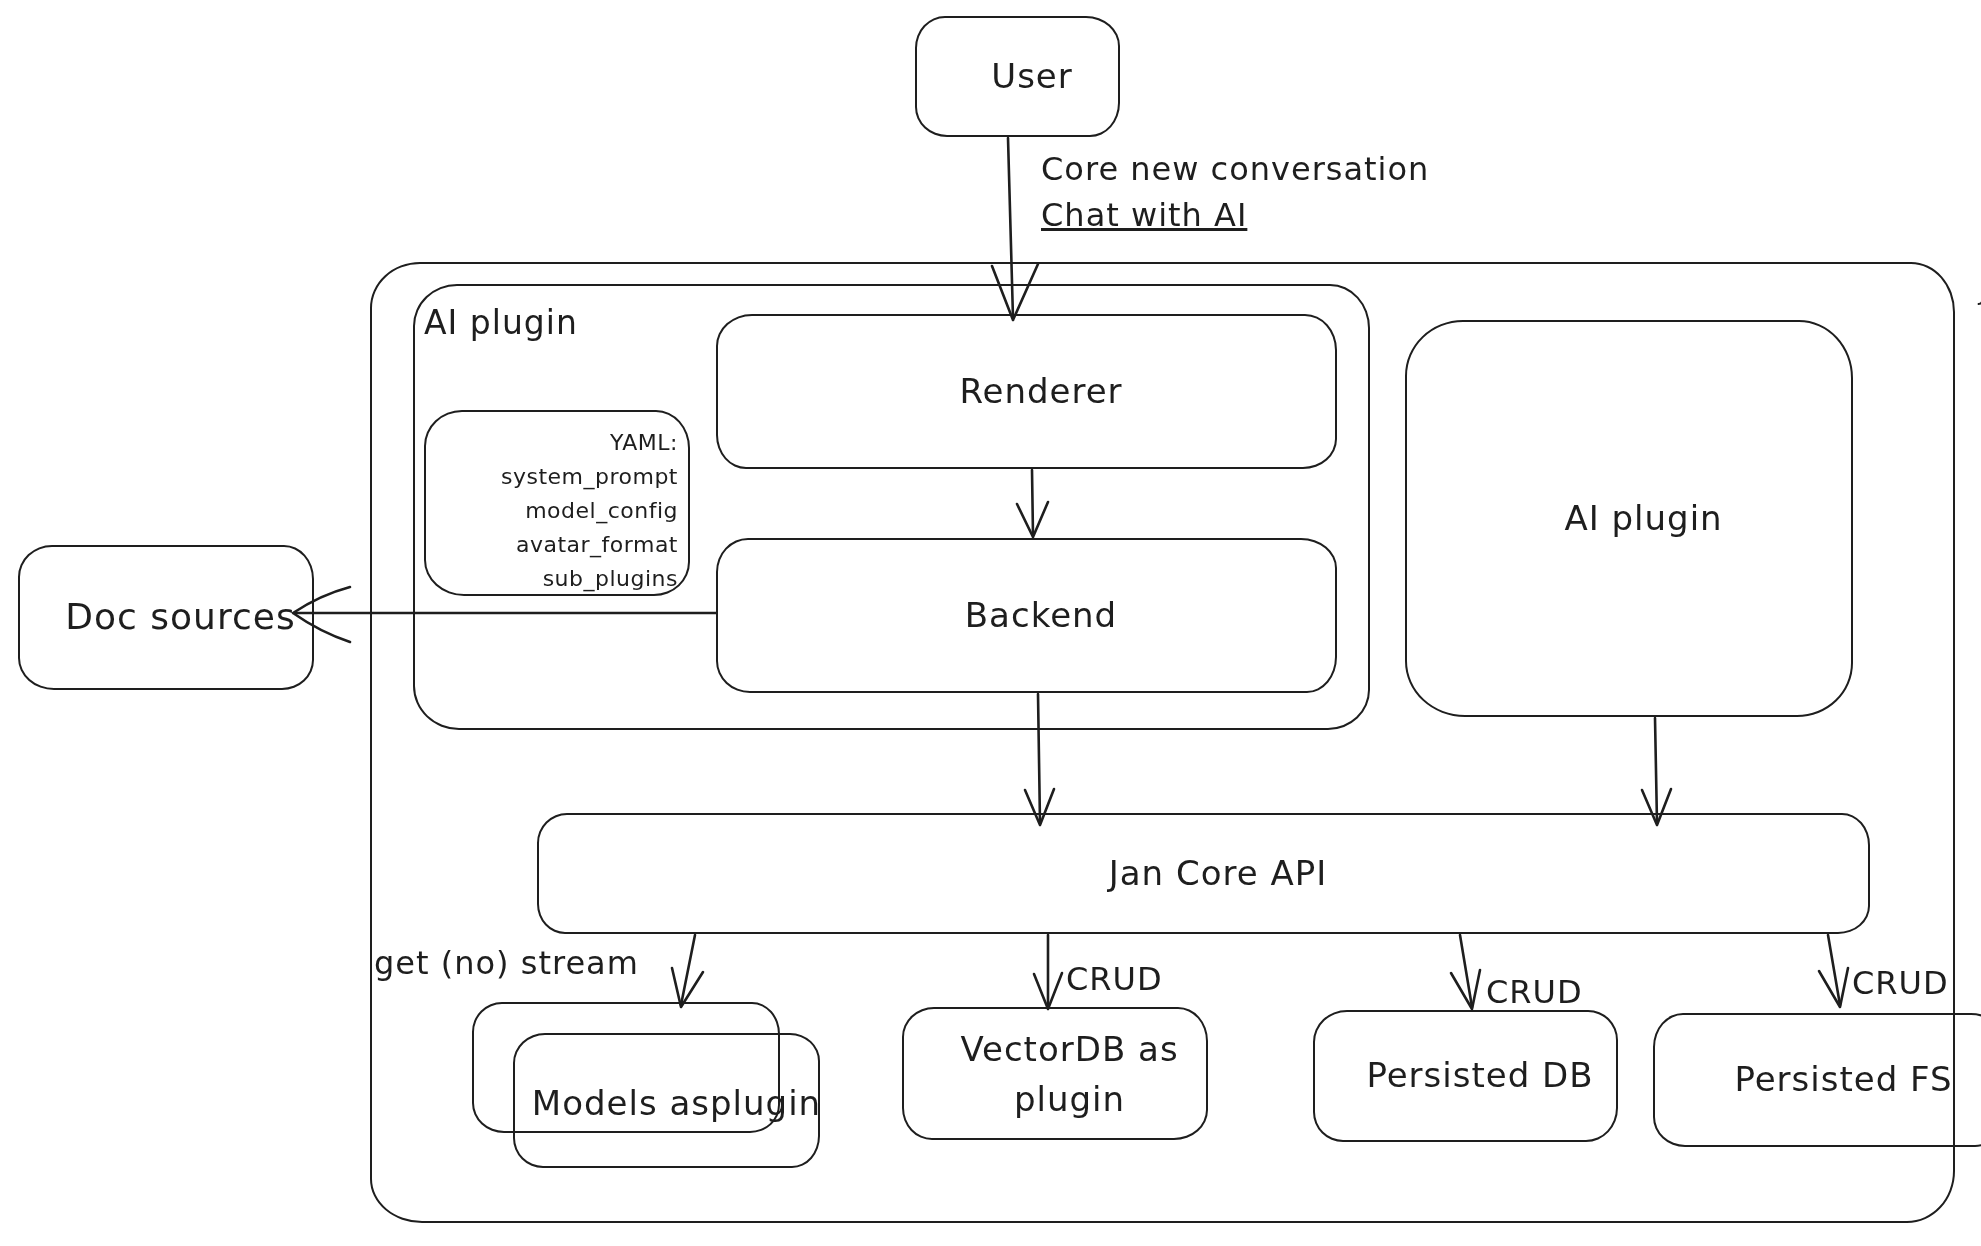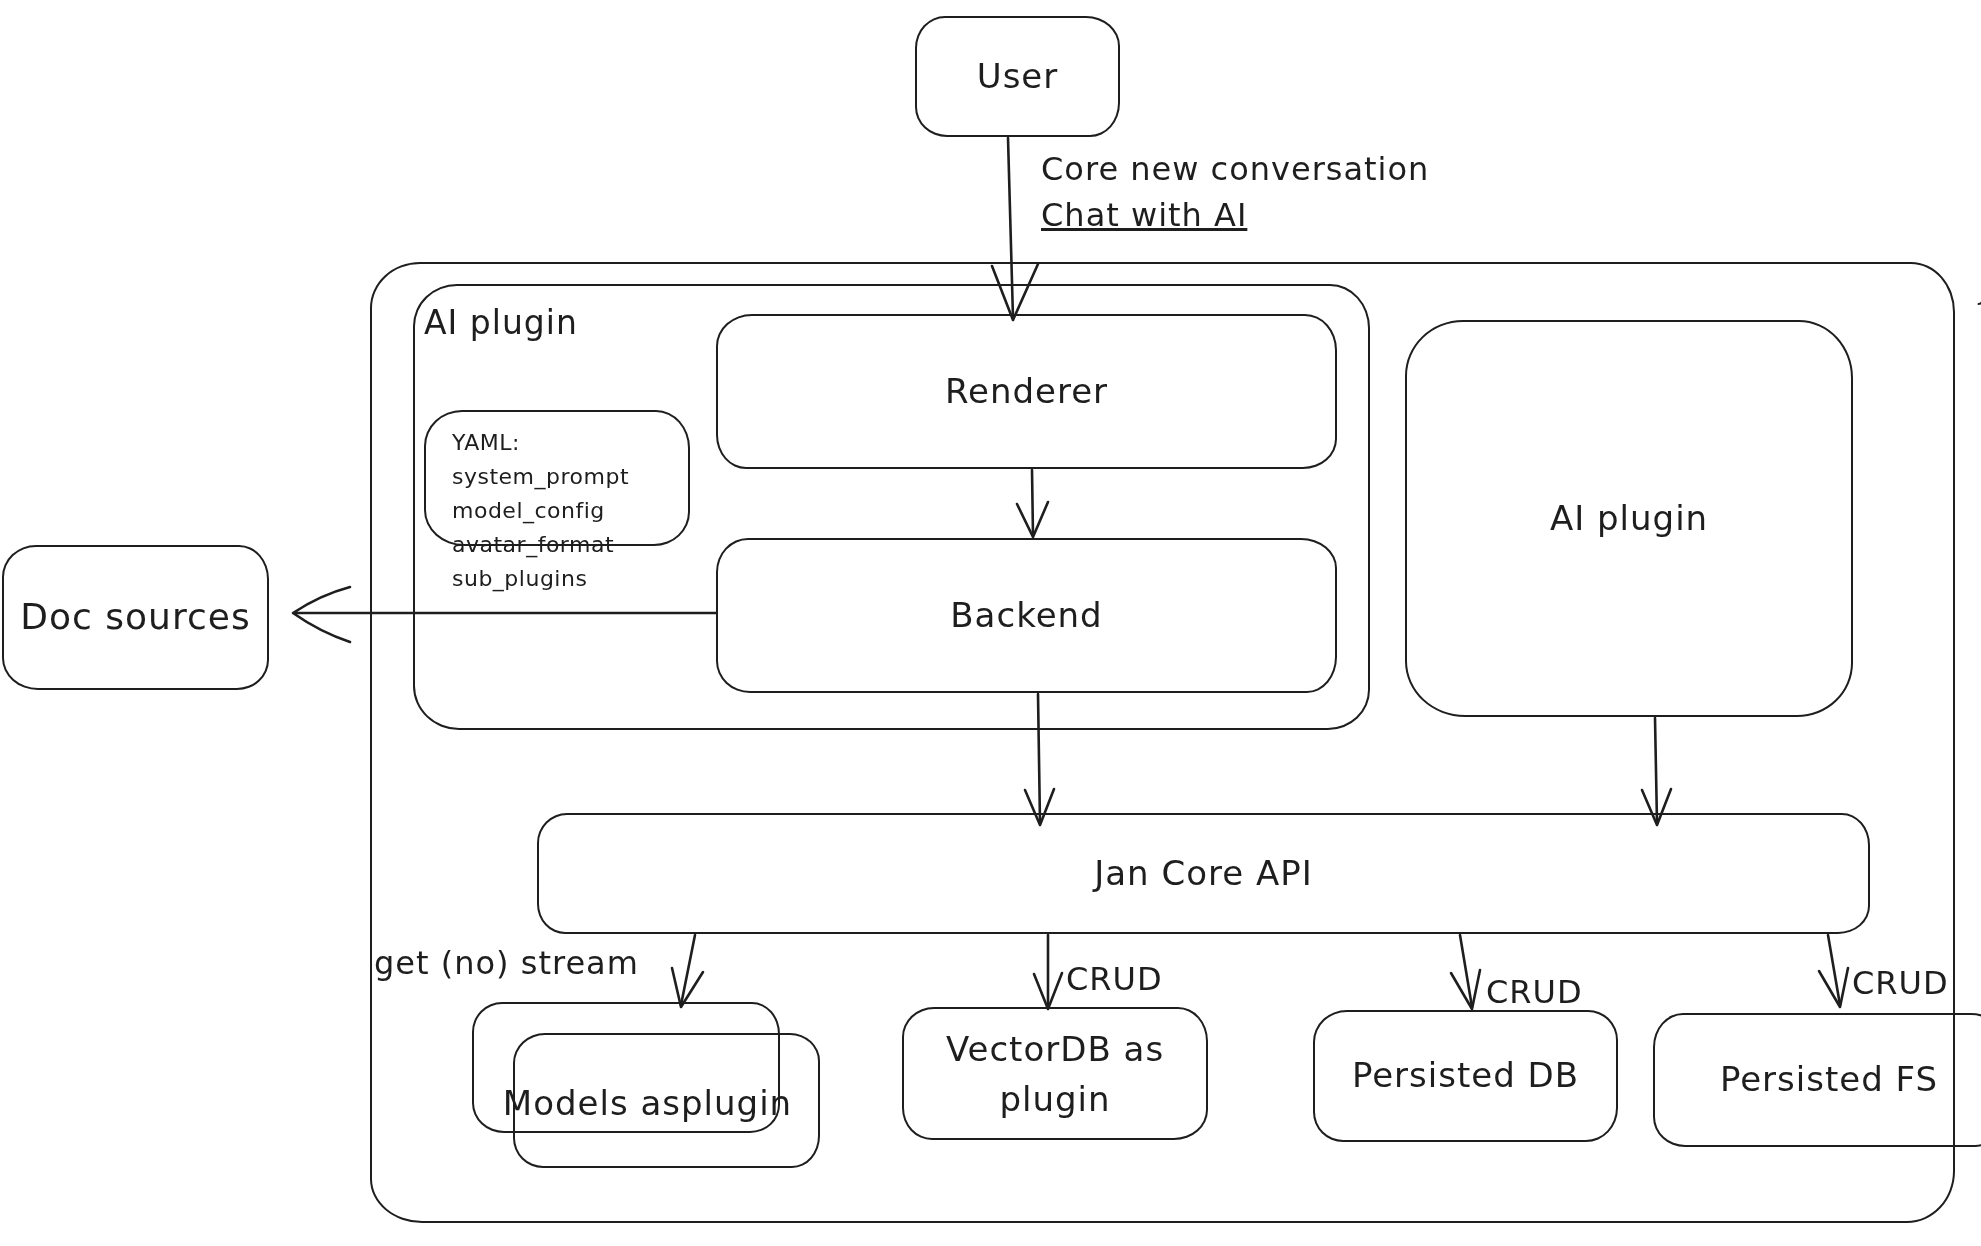--- a/index.html
+++ b/index.html
@@ -4,21 +4,21 @@
 <style>
   html,body{margin:0;padding:0;background:#ffffff;}
   #canvas{
     position:relative;width:1981px;height:1246px;background:#ffffff;
     font-family:"DejaVu Sans", sans-serif;color:#1e1e1e;overflow:hidden;
   }
   .box{
     position:absolute;border:2.5px solid #1e1e1e;background:transparent;
     box-sizing:border-box;
   }
-  .center{display:flex;align-items:center;justify-content:center;text-align:right;}
+  .center{display:flex;align-items:center;justify-content:center;text-align:right;padding-left:29px;}
   .nodelabel{font-size:34px;letter-spacing:1px;line-height:1.45;}
   .floatlabel{position:absolute;font-size:32px;letter-spacing:1px;white-space:nowrap;}
   .yamltext{font-size:22px;line-height:34px;padding:14px 10px 10px 26px;letter-spacing:0.5px;}
   .yamltext div{white-space:nowrap;}
   svg.arrows{position:absolute;left:0;top:0;pointer-events:none;}
   svg.arrows path{stroke:#1e1e1e;stroke-width:2.6;fill:none;stroke-linecap:round;stroke-linejoin:round;}
 </style>
 </head>
 <body>
 
@@ -34,39 +34,39 @@
     <span class="nodelabel">User</span>
   </div>
 
   <div class="floatlabel" style="left:1041px;top:150px;">Core new conversation</div>
   <div class="floatlabel" style="left:1041px;top:196px;text-decoration:underline;">Chat with AI</div>
 
   <div class="box center" style="left:716px;top:314px;width:621px;height:155px;border-radius:36px 32px 34px 30px / 32px 36px 30px 34px;">
     <span class="nodelabel">Renderer</span>
   </div>
 
-  <div class="box" style="left:424px;top:410px;width:266px;height:136px;border-radius:38px 34px 36px 40px / 36px 38px 34px 36px;">
+  <div class="box" style="left:424px;top:410px;width:266px;height:186px;border-radius:38px 34px 36px 40px / 36px 38px 34px 36px;text-align:right;">
     <div class="yamltext">
       <div>YAML:</div>
       <div>system_prompt</div>
       <div>model_config</div>
       <div>avatar_format</div>
       <div>sub_plugins</div>
     </div>
   </div>
 
   <div class="box center" style="left:716px;top:538px;width:621px;height:155px;border-radius:32px 36px 30px 34px / 34px 30px 36px 32px;">
     <span class="nodelabel">Backend</span>
   </div>
 
   <div class="box center" style="left:1405px;top:320px;width:448px;height:397px;border-radius:58px 54px 56px 60px / 56px 58px 54px 56px;">
     <span class="nodelabel">AI plugin</span>
   </div>
 
-  <div class="box center" style="left:2px;top:545px;width:267px;height:145px;border-radius:34px 30px 32px 36px / 32px 34px 30px 32px;">
+  <div class="box center" style="left:18px;top:545px;width:296px;height:145px;border-radius:34px 30px 32px 36px / 32px 34px 30px 32px;">
     <span class="nodelabel" style="font-size:36px;">Doc sources</span>
   </div>
 
   <div class="box center" style="left:537px;top:813px;width:1333px;height:121px;border-radius:30px 28px 32px 28px / 30px 32px 28px 30px;">
     <span class="nodelabel">Jan Core API</span>
   </div>
 
   <div class="floatlabel" style="left:374px;top:944px;">get (no) stream</div>
   <div class="floatlabel" style="left:1066px;top:960px;">CRUD</div>
   <div class="floatlabel" style="left:1486px;top:973px;">CRUD</div>

